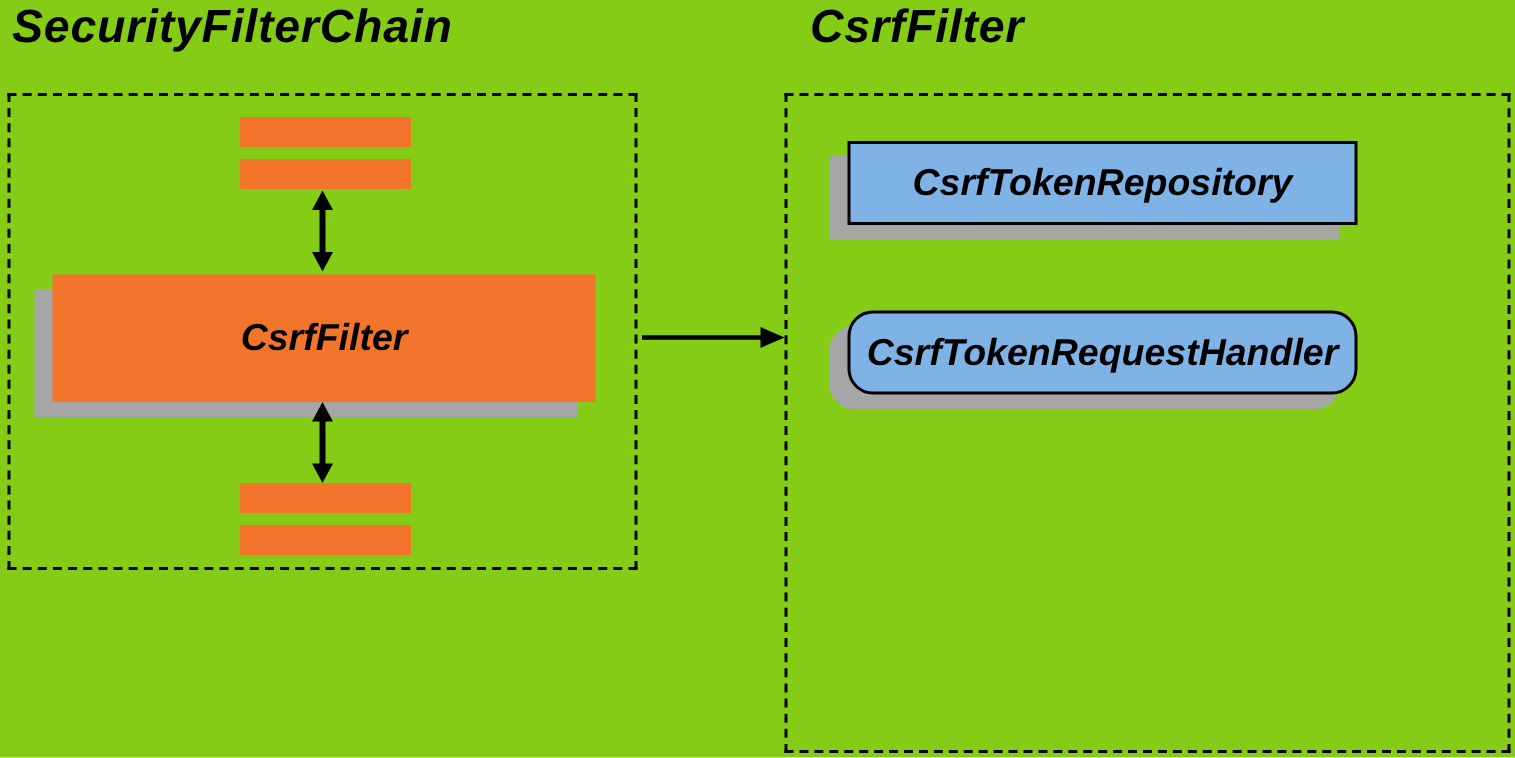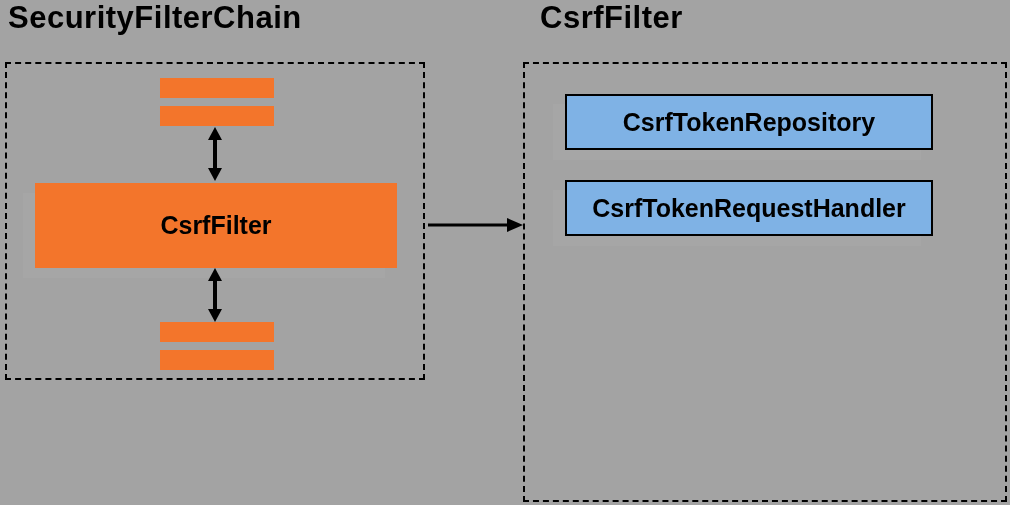--- a/index.html
+++ b/index.html
@@ -4,24 +4,25 @@
 <style>
   html, body {
     margin: 0;
     padding: 0;
     background: #ffffff;
   }
   .canvas {
     position: relative;
     width: 1010px;
     height: 505px;
-    background: #a3a3a3;
+    background: #84cc16;
     font-family: "Liberation Sans", sans-serif;
     color: #000;
     overflow: hidden;
+    font-style: italic;
   }
   .title {
     position: absolute;
     font-weight: bold;
     font-size: 31px;
     letter-spacing: 0.5px;
     white-space: nowrap;
   }
   .left-title { left: 8px; top: 0px; }
   .right-title { left: 540px; top: 0px; }
@@ -71,34 +72,34 @@
 
   .harrow {
     position: absolute;
     left: 428px;
     top: 214px;
   }
 
   .component {
     position: absolute;
     left: 40px;
-    width: 368px;
+    width: 340px;
     height: 56px;
     background: var(--blue, #7FB2E5);
     border: 2px solid #000;
     box-sizing: border-box;
     box-shadow: -12px 10px 0 var(--shadow, #A6A6A6);
     display: flex;
     align-items: center;
     justify-content: center;
     font-weight: bold;
     font-size: 25px;
   }
   .comp0 { top: 30px; }
-  .comp1 { top: 116px; }
+  .comp1 { top: 143px; border-radius: 17px; }
   .comp2 { top: 236px; }
   .comp3 { top: 339px; }
 </style>
 </head>
 <body>
 
 <div class="canvas" style="--orange: #F3752B; --blue: #7FB2E5; --shadow: #A6A6A6;">
 
   <div class="title left-title">SecurityFilterChain</div>
 

